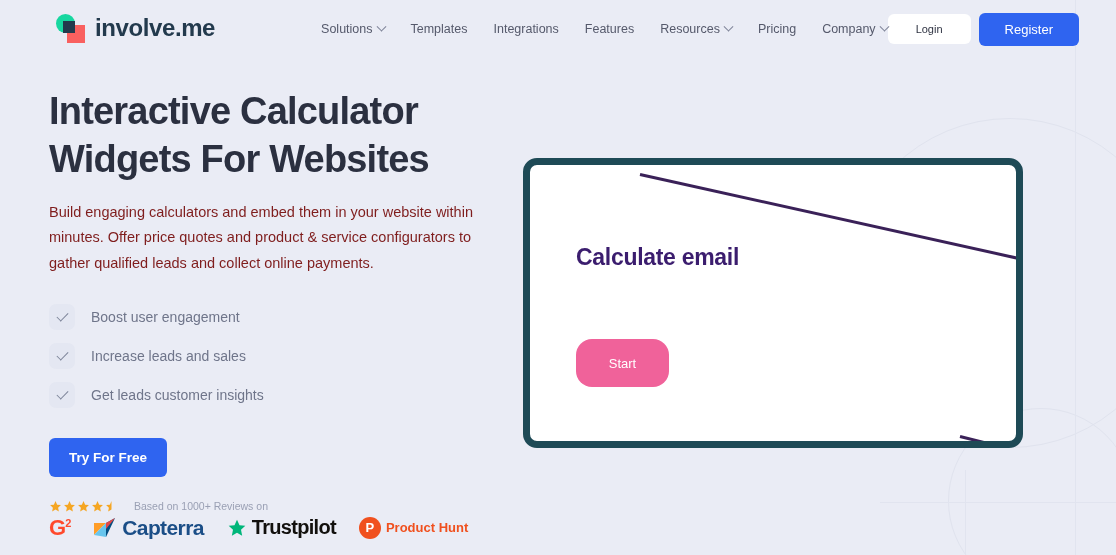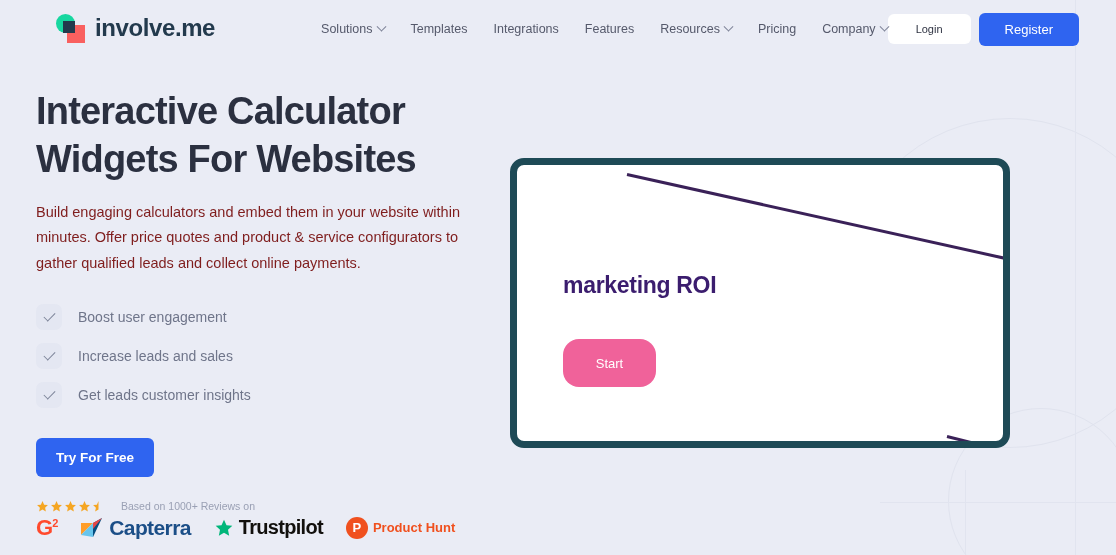--- a/index.html
+++ b/index.html
@@ -75,21 +75,21 @@
     cursor: pointer; font-family: inherit;
   }
   .btn-register {
     background: #2f64f0; color: #ffffff;
     font-size: 13px;
     padding: 9px 26px; border: none; border-radius: 6px;
     cursor: pointer; font-family: inherit;
   }
 
   
-  .hero { position: relative; z-index: 4; display: flex; padding: 0 36px; }
+  .hero { position: relative; z-index: 4; display: flex; padding: 0 49px; }
   .hero-left { width: 470px; flex: none; padding-top: 30px; }
 
   .hero-title {
     font-size: 38px; font-weight: bold; line-height: 1.26;
     color: #2b3040; letter-spacing: -0.8px;
   }
   .hero-sub {
     margin-top: 16px;
     font-size: 14.5px; line-height: 1.75; color: #7f1d1d;
     max-width: 450px;
@@ -315,22 +315,21 @@
         </span>
       </div>
     </div>
 
     <div class="hero-right">
       <div class="calc-card">
         <div class="calc-inner">
           <span class="diag-line diag-1"></span>
           <span class="diag-line diag-2"></span>
           <h2 class="calc-title">
-            <br>
-            <span>marketing ROI</span>
+            <span>Calculate email</span><br>
           </h2>
           <button class="calc-start">Start</button>
         </div>
       </div>
     </div>
 
   </div>
 </div>
 
 </body></html>

